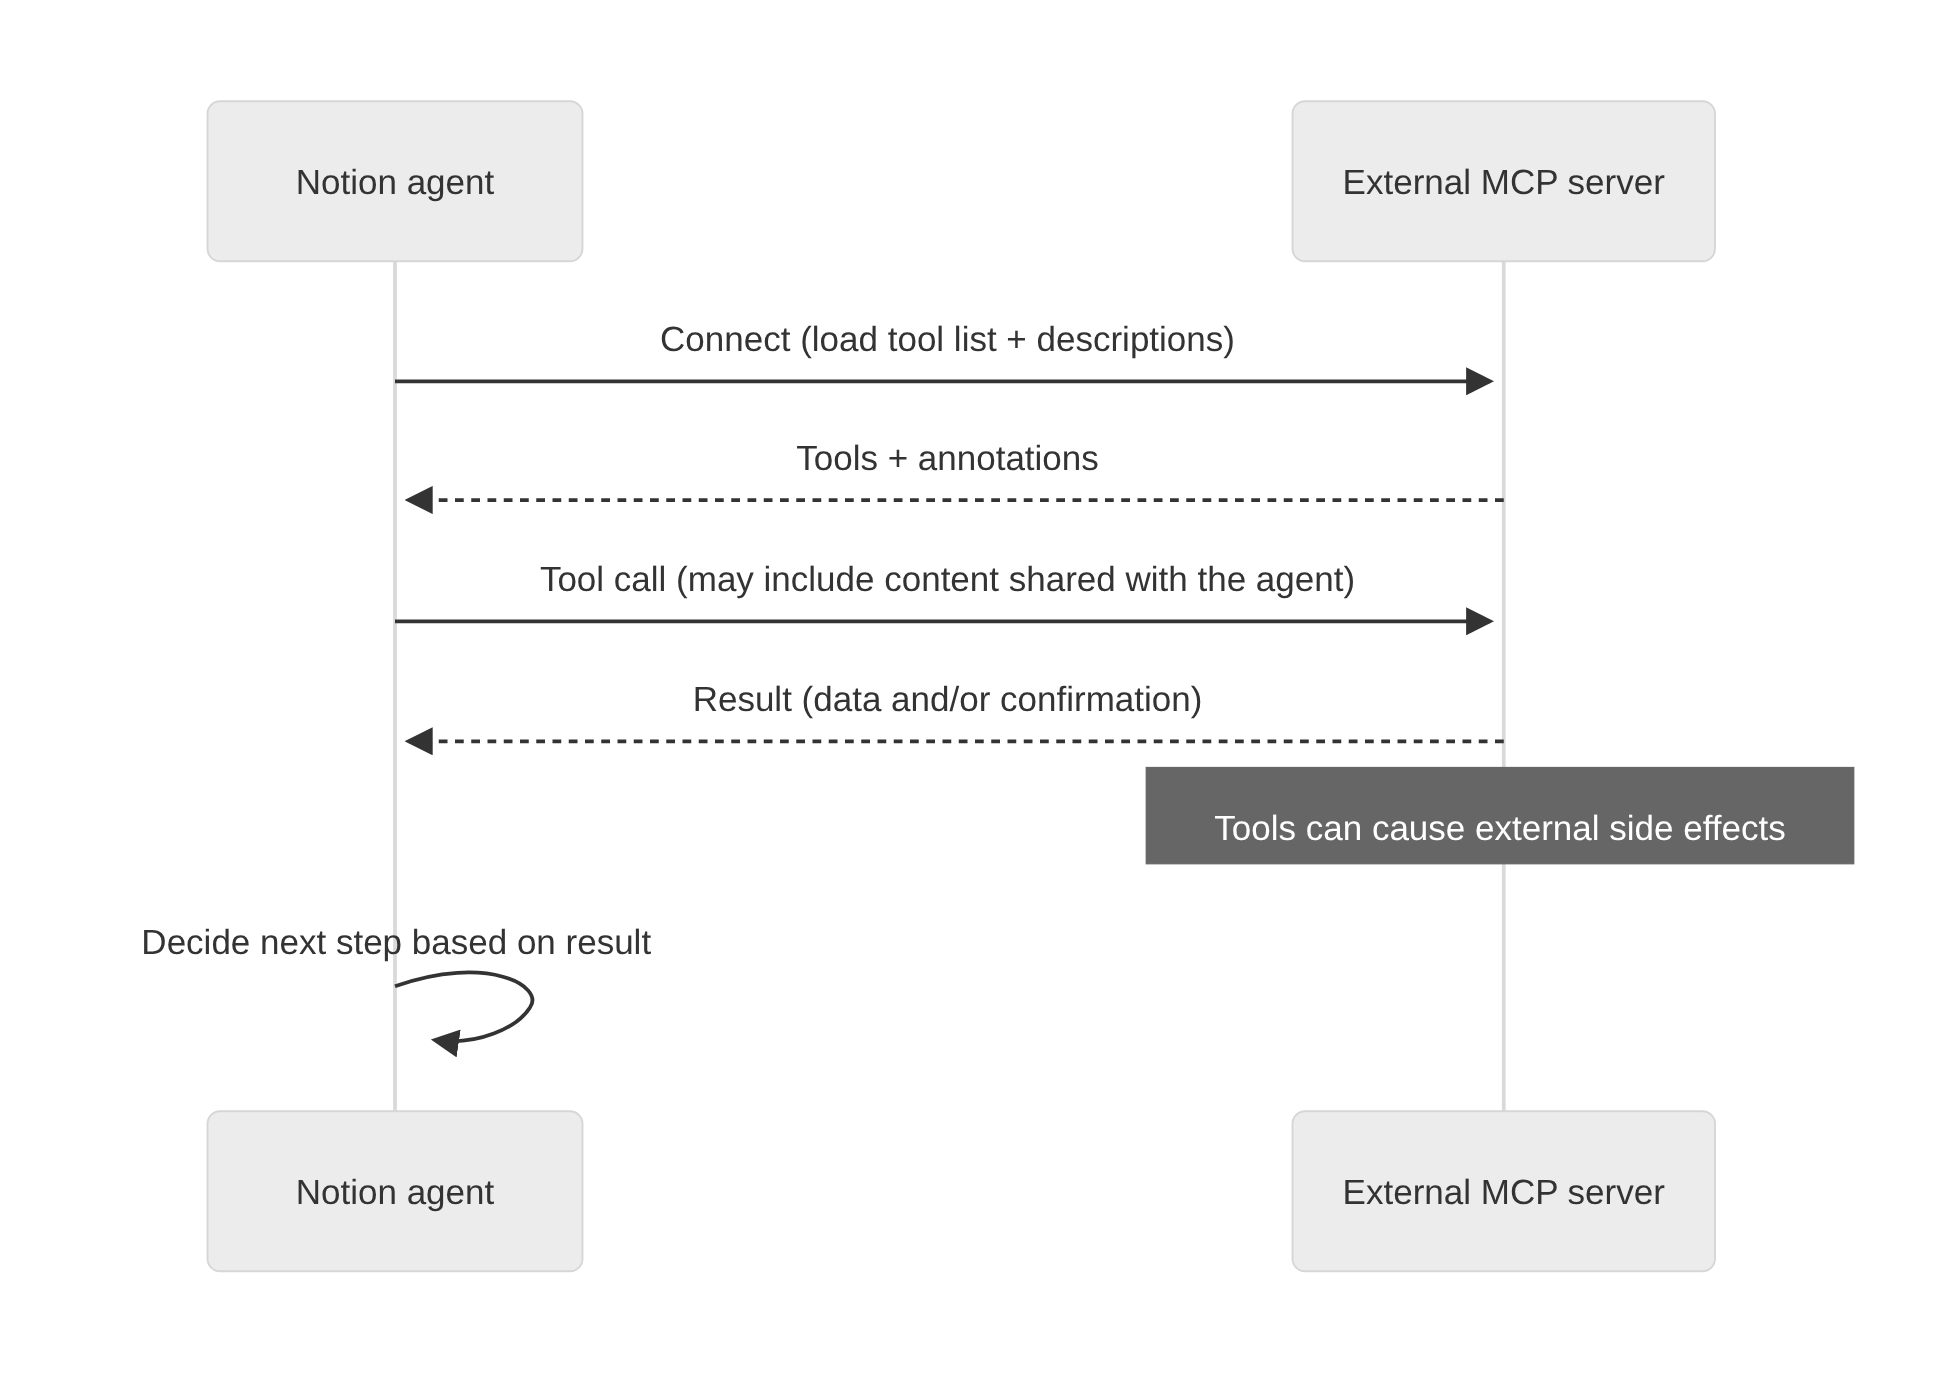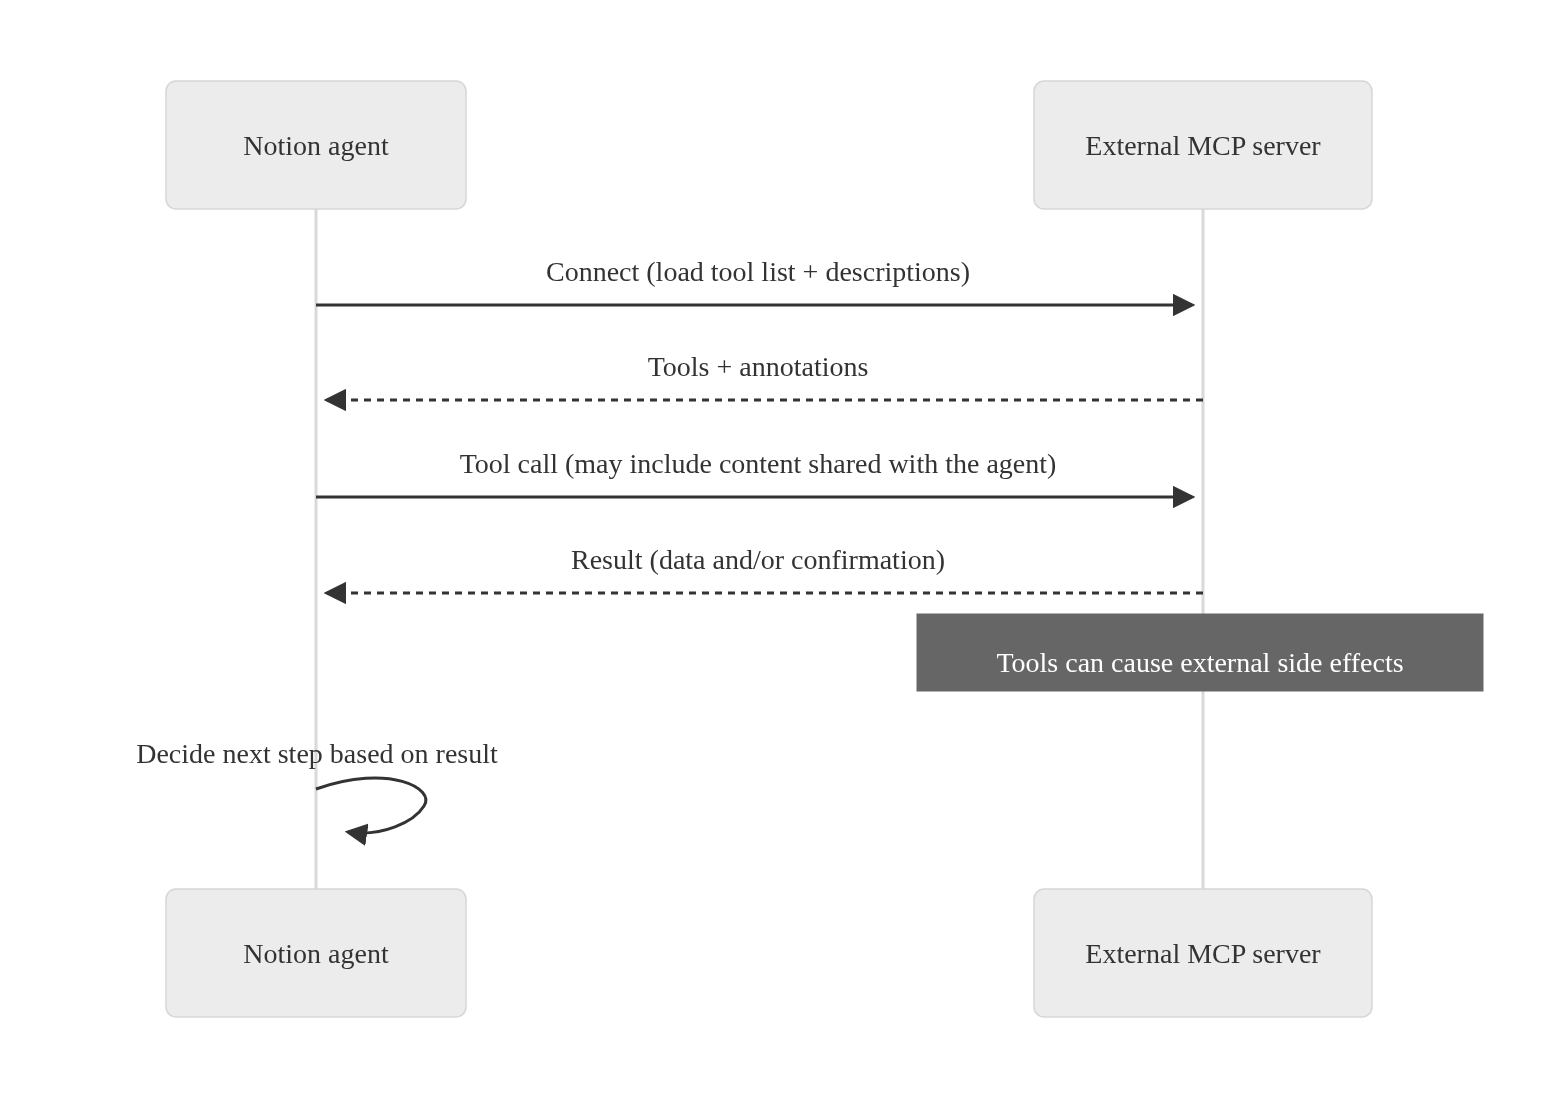--- a/index.html
+++ b/index.html
@@ -11,21 +11,21 @@
     --text:#333333;
     --note-fill:#666666;
     --note-text:#ffffff;
   }
   html,body{margin:0;padding:0;}
   body{
     background:var(--background);
     font-family:"Liberation Sans","DejaVu Sans",sans-serif;
     width:1562px;height:1098px;overflow:hidden;
   }
-  .stage{width:1276px;height:1098px;position:relative;font-family:Liberation Serif, serif;}
+  .stage{width:1276px;height:1098px;position:relative;}
   svg{display:block;}
   .actor-box{
     fill:var(--actor-fill);
     stroke:var(--actor-border);
     stroke-width:1.5;
   }
   .actor-label{
     fill:var(--text);
     font-size:28px;
     text-anchor:middle;

